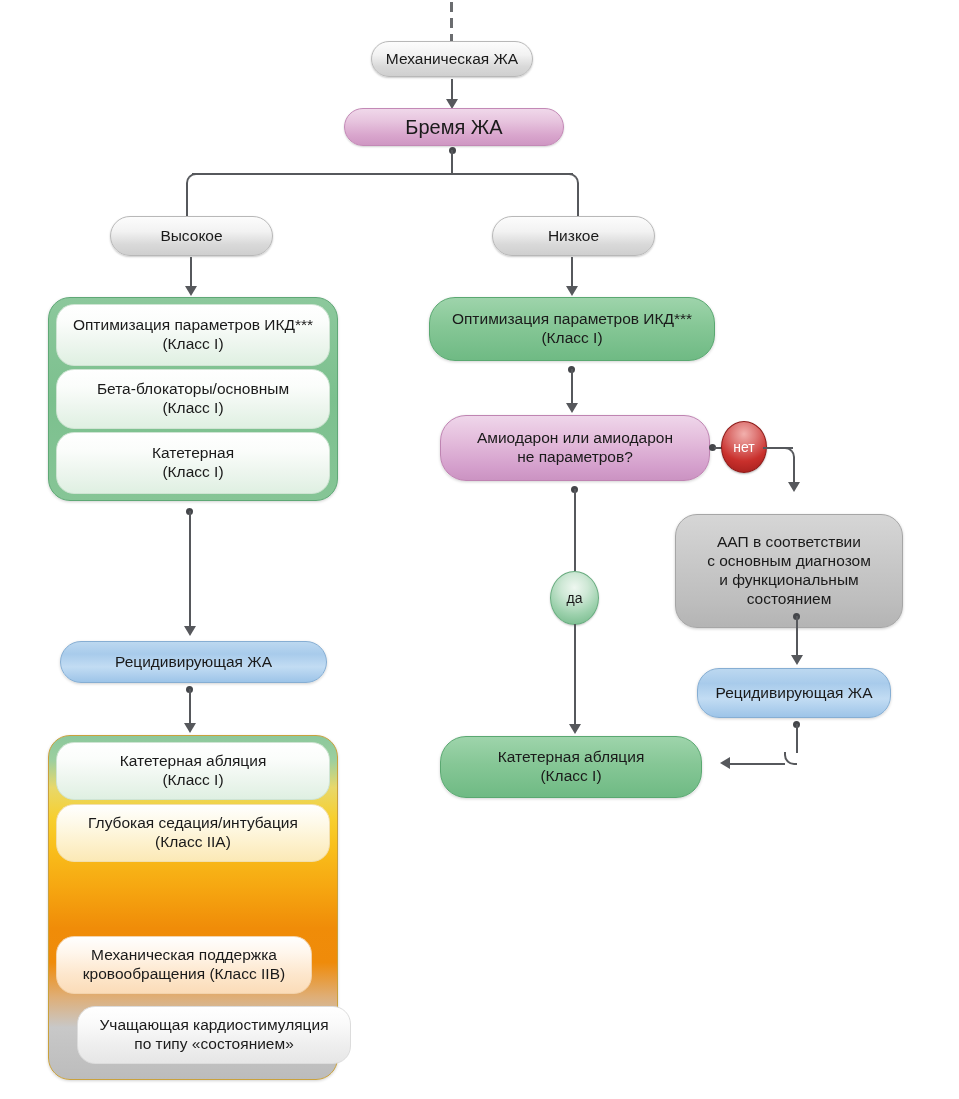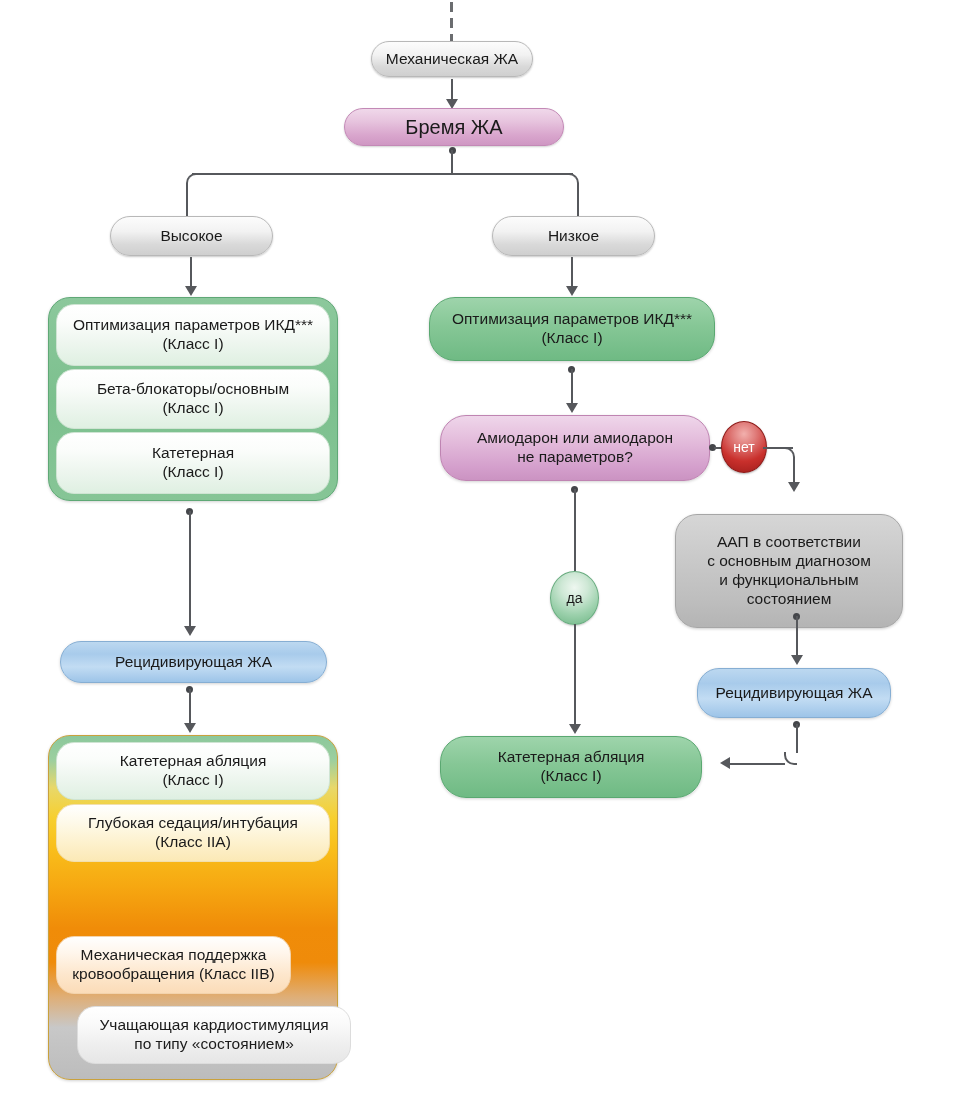--- a/index.html
+++ b/index.html
@@ -235,21 +235,21 @@
   <div class="arrow-down" style="left:184px;top:723px;"></div>
 
   <div class="group group-gradient" style="left:48px;top:735px;width:290px;height:345px;"></div>
 
   <div class="group-inner inner-green" style="left:56px;top:742px;width:274px;height:58px;">
     <span><span>Катетерная абляция</span><br><span>(Класс I)</span></span>
   </div>
   <div class="group-inner inner-yellow" style="left:56px;top:804px;width:274px;height:58px;">
     <span><span>Глубокая седация/интубация</span><br><span>(Класс IIA)</span></span>
   </div>
-  <div class="group-inner inner-orange" style="left:56px;top:936px;width:235px;height:58px;">
+  <div class="group-inner inner-orange" style="left:56px;top:936px;width:256px;height:58px;">
     <span><span>Механическая поддержка</span><br><span>кровообращения (Класс IIB)</span></span>
   </div>
   <div class="group-inner inner-grey" style="left:56px;top:1006px;width:274px;height:58px;margin-left:21px;">
     <span><span>Учащающая кардиостимуляция</span><br><span>по типу «состоянием»</span></span>
   </div>
 
   <div class="node box-green" style="left:429px;top:297px;width:286px;height:64px;">
     <span><span>Оптимизация параметров ИКД***</span><br><span>(Класс I)</span></span>
   </div>
 

